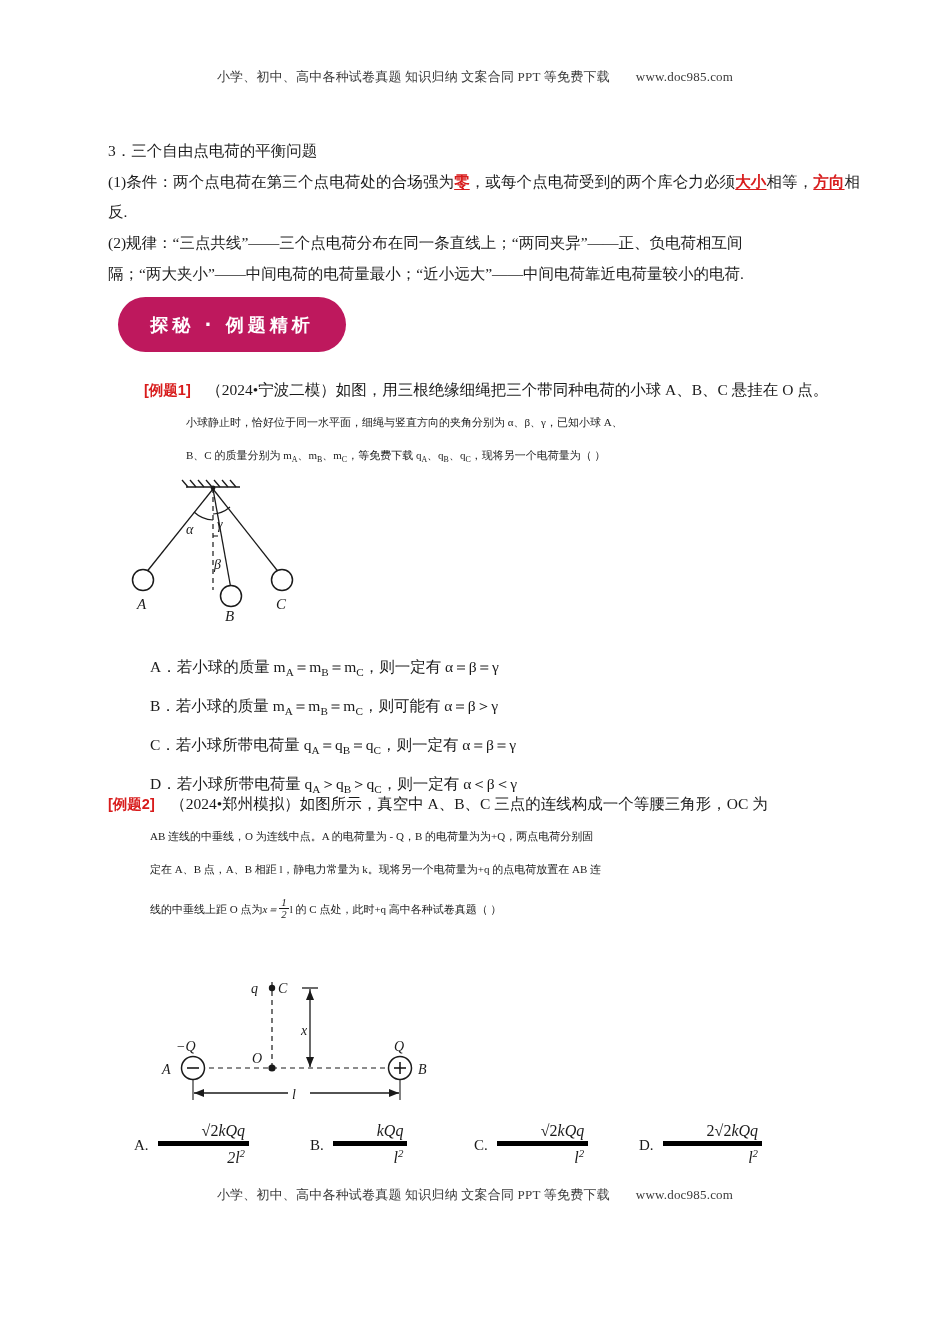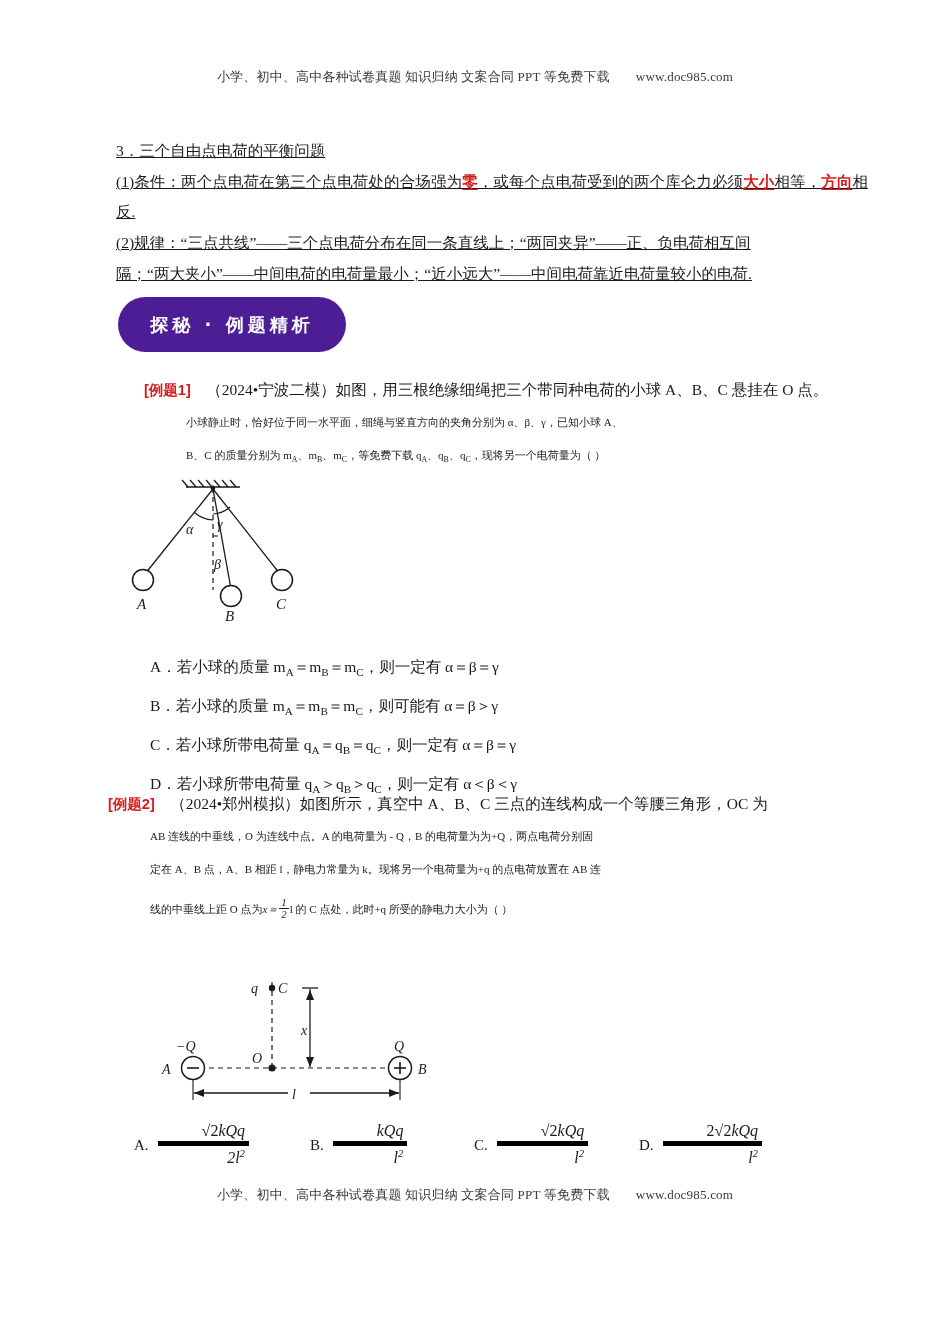--- a/index.html
+++ b/index.html
@@ -35,24 +35,23 @@
   }
   .watermark .site {
     margin-left: 26px;
   }
   .header-wm { top: 68px; }
   .footer-wm { top: 1186px; }
 
   
   .content {
     position: absolute;
-    left: 116px;
+    left: 108px;
     top: 136px;
     width: 752px;
-    text-decoration: underline;
   }
   .pline {
     font-size: 15.5px;
     line-height: 30px;
     margin: 0 0 1px 0;
     text-align: justify;
     color: #1c1c1c;
   }
   .em-red {
     color: #d81c1c;
@@ -187,21 +186,21 @@
   </div>
 
   <div class="content">
     <p class="pline">3．三个自由点电荷的平衡问题</p>
     <p class="pline"><span>(1)条件：两个点电荷在第三个点电荷处的合场强为</span><span class="em-red">零</span><span>，或每个点电荷受到的两个库仑力必须</span><span class="em-red">大小</span><span>相等，</span><span class="em-red">方向</span><span>相反.</span></p>
     <p class="pline">(2)规律：“三点共线”——三个点电荷分布在同一条直线上；“两同夹异”——正、负电荷相互间</p>
     <p class="pline">隔；“两大夹小”——中间电荷的电荷量最小；“近小远大”——中间电荷靠近电荷量较小的电荷.</p>
   </div>
 
   <div class="banner-wrap">
-    <div class="banner" style="background:#4c1d95;">
+    <div class="banner" style="background:#be185d;">
       <span>探秘 · 例题精析</span>
     </div>
   </div>
 
   <div class="example" style="top:374px;margin-left:36px;">
     <p class="ex-first-line">
       <span class="ex-tag">[例题1]</span>
       &nbsp;&nbsp;&nbsp;<span>（2024•宁波二模）如图，用三根绝缘细绳把三个带同种电荷的小球 A、B、C 悬挂在 O 点。</span>
     </p>
     <p class="ex-body-line">小球静止时，恰好位于同一水平面，细绳与竖直方向的夹角分别为 α、β、γ，已知小球 A、</p>
@@ -258,21 +257,21 @@
     <p class="opt">D．若小球所带电荷量 q<sub>A</sub>＞q<sub>B</sub>＞q<sub>C</sub>，则一定有 α＜β＜γ</p>
   </div>
 
   <div class="example" style="top:788px;">
     <p class="ex-first-line">
       <span class="ex-tag">[例题2]</span>
       &nbsp;&nbsp;&nbsp;<span>（2024•郑州模拟）如图所示，真空中 A、B、C 三点的连线构成一个等腰三角形，OC 为</span>
     </p>
     <p class="ex-body-line">AB 连线的中垂线，O 为连线中点。A 的电荷量为 - Q，B 的电荷量为为+Q，两点电荷分别固</p>
     <p class="ex-body-line">定在 A、B 点，A、B 相距 l，静电力常量为 k。现将另一个电荷量为+q 的点电荷放置在 AB 连</p>
-    <p class="ex-body-line" style="line-height:46px;"><span>线的中垂线上距 O 点为</span><span style="font-style:italic;">x＝</span><span class="frac"><span class="num">1</span><span class="den">2</span></span><span>l 的 C 点处，此时+q 所受的静电力大小为（      ）</span></p>
+    <p class="ex-body-line" style="line-height:46px;"><span>线的中垂线上距 O 点为</span><span style="font-style:italic;">x＝</span><span class="frac"><span class="num">1</span><span class="den">2</span></span><span>l 的 C 点处，此时+q 高中各种试卷真题（      ）</span></p>
   </div>
 
   <div class="fig2">
     <svg width="330" height="140" viewBox="0 0 330 140">
 
       <line x1="132" y1="14" x2="132" y2="100" stroke="#1a1a1a" stroke-width="1.2" stroke-dasharray="5,4"></line>
 
       <line x1="60" y1="100" x2="253" y2="100" stroke="#1a1a1a" stroke-width="1.2" stroke-dasharray="5,4"></line>
 
       <circle cx="132" cy="20" r="3.2" fill="#1a1a1a"></circle>

